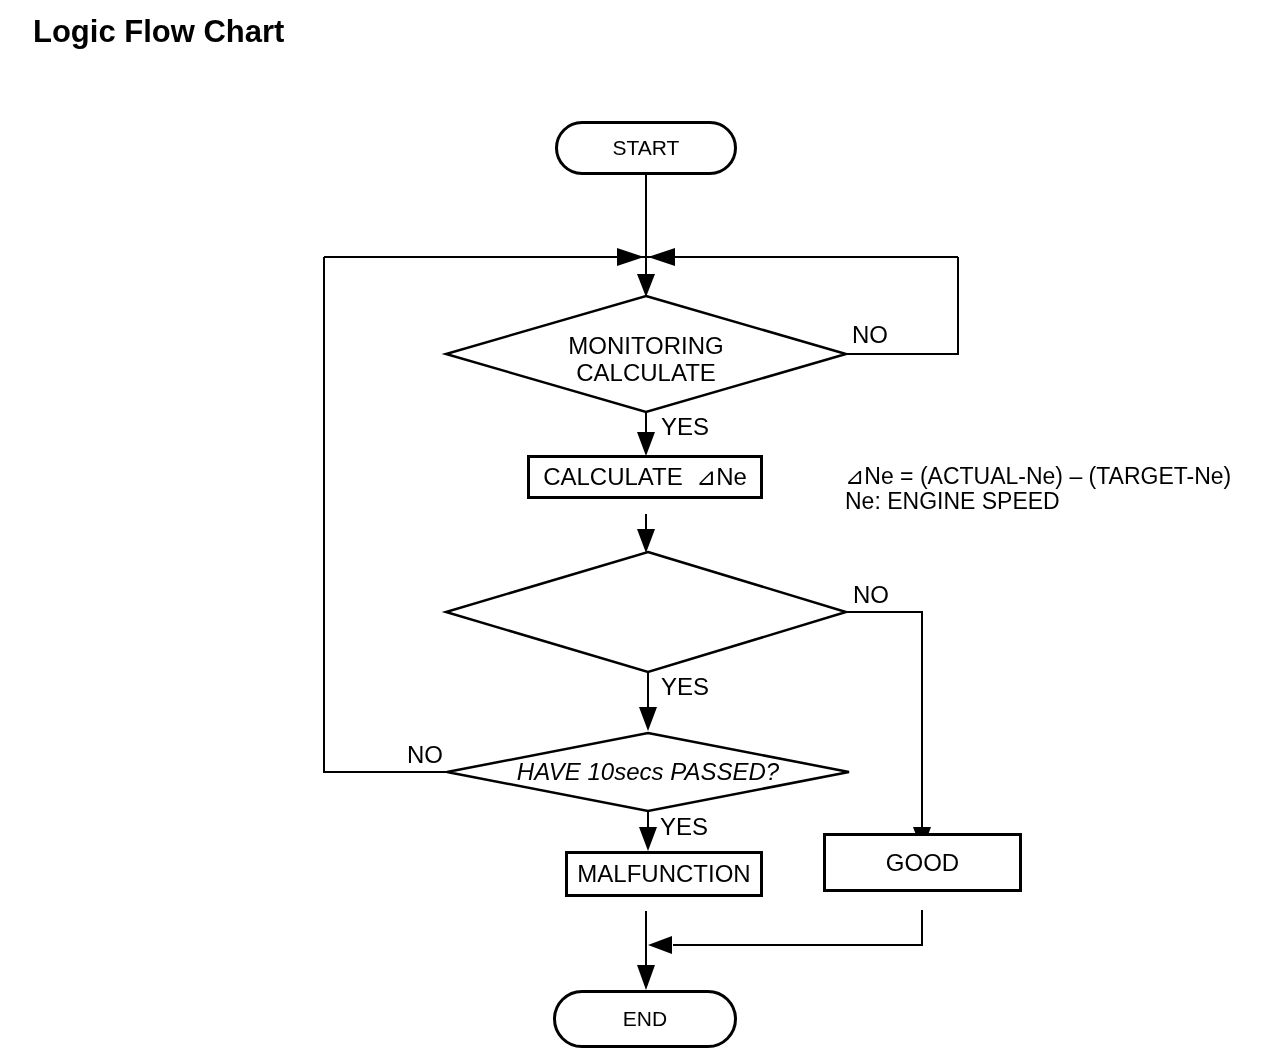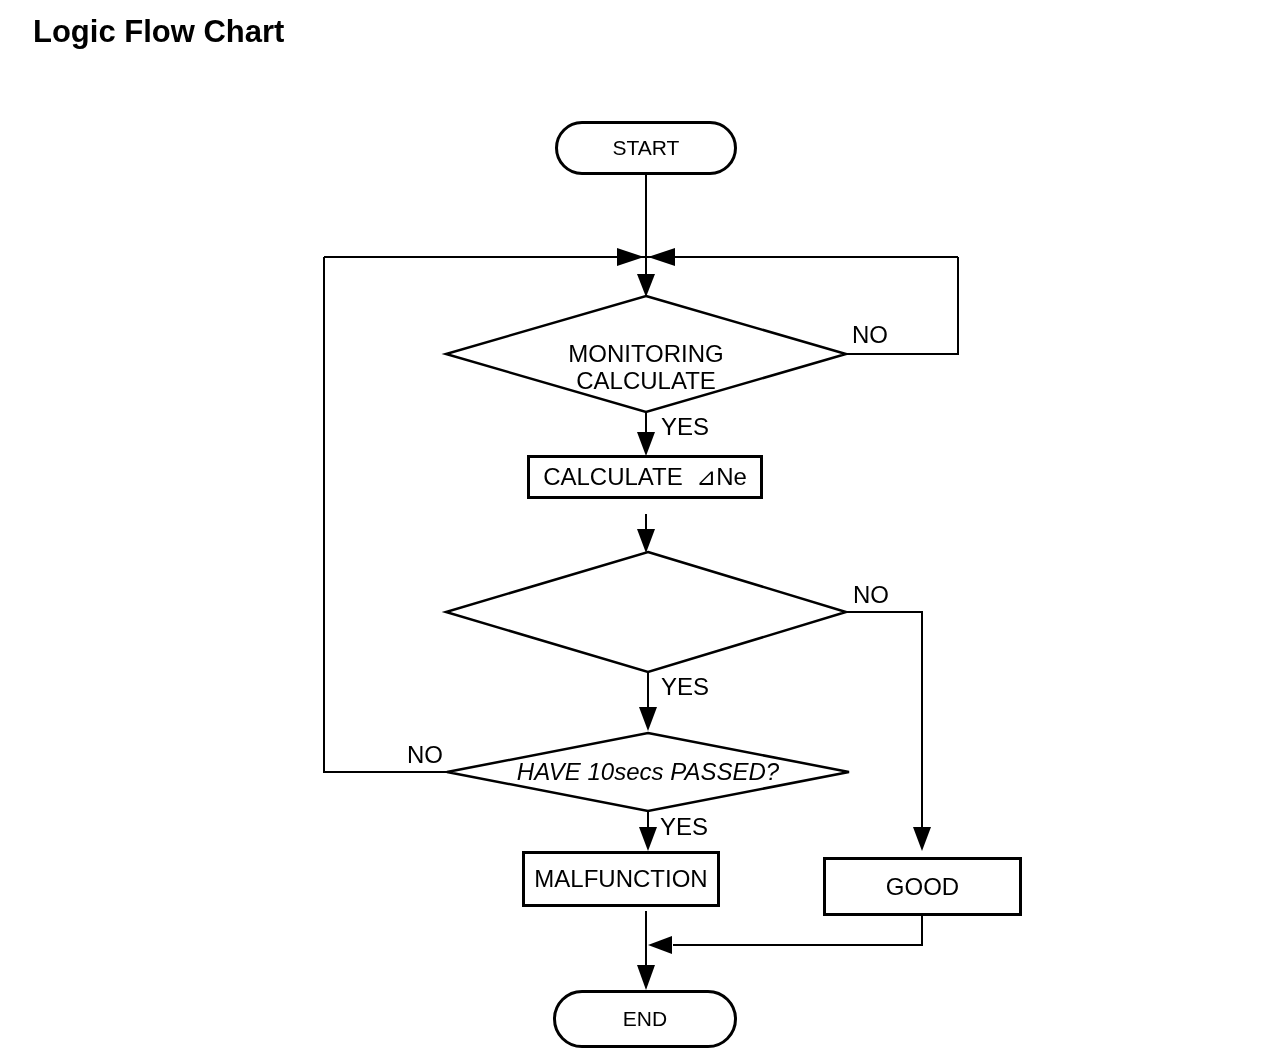--- a/index.html
+++ b/index.html
@@ -112,31 +112,32 @@
 
     <path d="M646 911 L646 967"></path>
     <polygon class="head" points="637,965 655,965 646,990"></polygon>
 
     <path d="M922 910 L922 945 L673 945"></path>
     <polygon class="head" points="672,936 672,954 648,945"></polygon>
   </svg>
 
   <div class="node pill" style="left:555px; top:121px; width:182px; height:54px;">START</div>
 
-  <div class="diamond-label" style="left:446px; top:340px; width:400px;"><span>MONITORING</span><br><span>CALCULATE</span></div>
+  <div class="diamond-label" style="left:446px; top:332px; width:400px;"><span>MONITORING</span><br><span>CALCULATE</span></div>
 
   <div class="node" style="left:527px; top:455px; width:236px; height:44px;">CALCULATE  ⊿Ne</div>
 
+  <div class="annotation"><span>⊿Ne = (ACTUAL-Ne) – (TARGET-Ne)</span><br><span>Ne: ENGINE SPEED</span></div>
 
 
   <div class="diamond-label" style="left:447px; top:758px; width:402px;font-style:italic;">HAVE 10secs PASSED?</div>
 
-  <div class="node" style="left:522px; top:851px; width:198px; height:56px;">MALFUNCTION</div>
+  <div class="node" style="left:565px; top:851px; width:198px; height:46px;">MALFUNCTION</div>
 
-  <div class="node" style="left:823px; top:857px; width:199px; height:59px;">GOOD</div>
+  <div class="node" style="left:823px; top:833px; width:199px; height:59px;">GOOD</div>
 
   <div class="node pill" style="left:553px; top:990px; width:184px; height:58px;">END</div>
 
   <div class="edge-label" style="left:852px; top:323px;">NO</div>
   <div class="edge-label" style="left:661px; top:415px;">YES</div>
   <div class="edge-label" style="left:853px; top:583px;">NO</div>
   <div class="edge-label" style="left:661px; top:675px;">YES</div>
   <div class="edge-label" style="left:407px; top:743px;">NO</div>
   <div class="edge-label" style="left:660px; top:815px;">YES</div>
 

